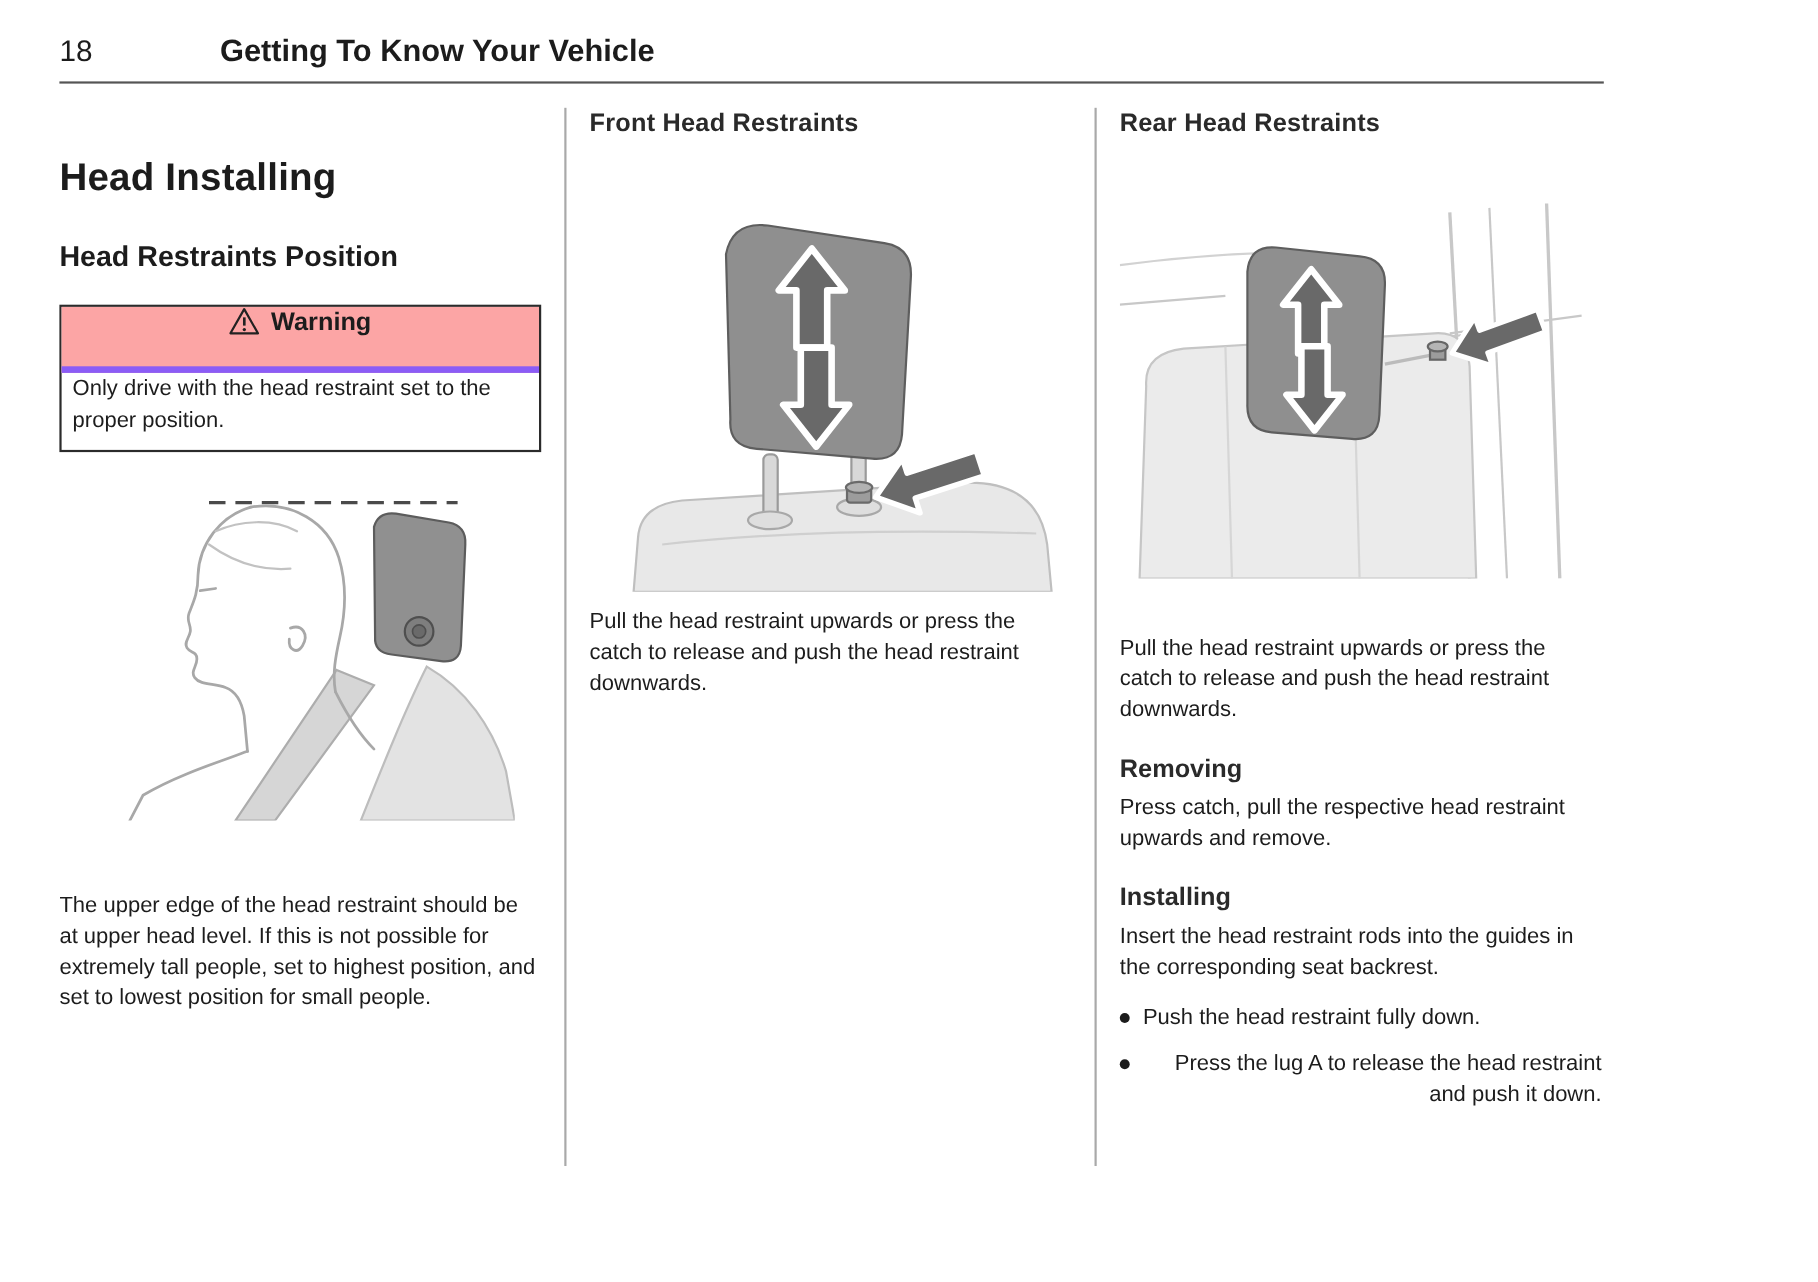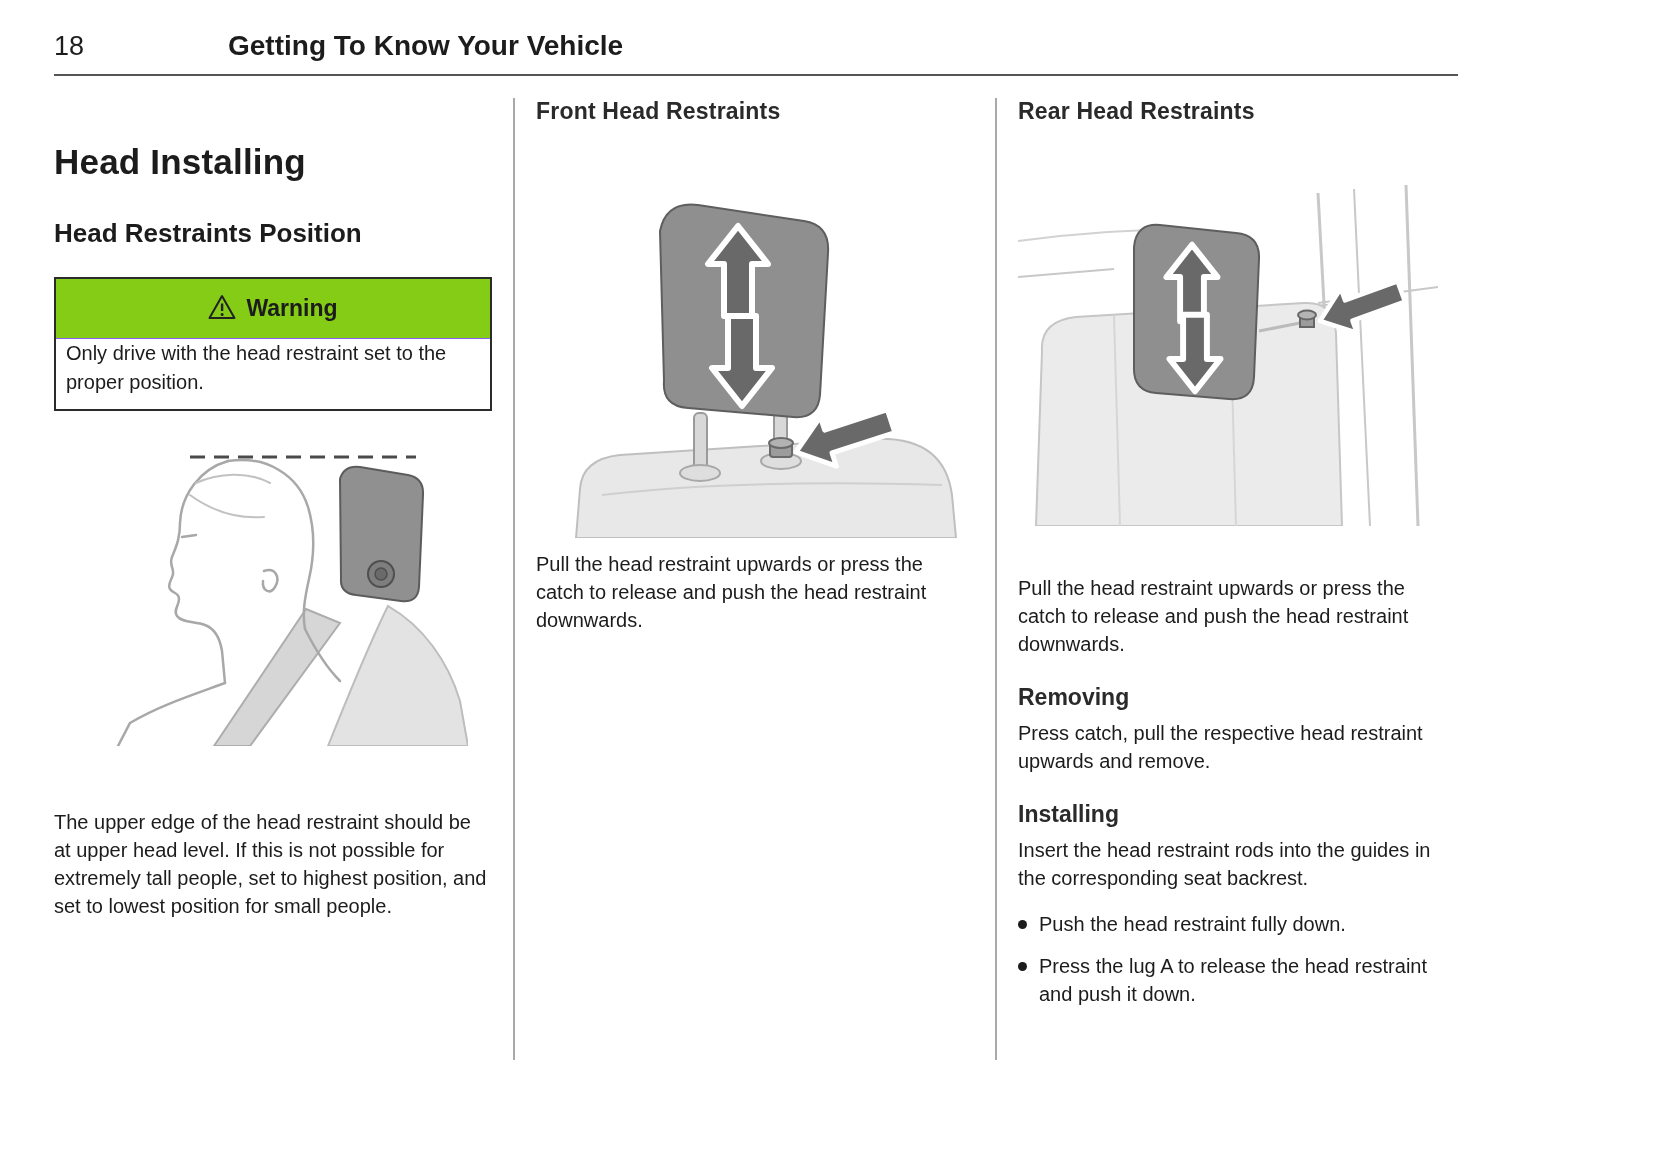--- a/index.html
+++ b/index.html
@@ -5,60 +5,60 @@
   * { margin: 0; padding: 0; box-sizing: border-box; }
   html, body { background: #ffffff; }
   body {
     width: 1653px; height: 1165px; overflow: hidden;
     font-family: "Liberation Sans", sans-serif;
     color: #1c1c1c;
   }
   .page { padding: 30px 0 0 54px; width: 1653px; height: 1165px; }
 
   
-  .header-row { display: flex; align-items: center; width: 1404px; gap: 28px; }
+  .header-row { display: flex; align-items: center; width: 1404px; }
   .page-number { font-size: 27px; width: 146px; }
   .section-title { font-size: 28px; font-weight: bold; }
   .header-rule { width: 1404px; height: 0; border: none; border-top: 2px solid #555; margin-top: 12px; }
 
   
   .columns { display: flex; margin-top: 22px; }
   .col { width: 438px; }
   .col-divider { width: 2px; background: #a9a9a9; height: 962px; margin: 0 21px; }
 
   p.body-text { font-size: 20px; line-height: 28px; }
 
   
   .h-main { font-size: 35px; font-weight: bold; margin-top: 44px; letter-spacing: 0.2px; }
   .h-sub  { font-size: 26px; font-weight: bold; margin-top: 36px; }
 
   .warning-box { margin-top: 28px; border: 2px solid #2b2b2b; width: 438px; }
   .warning-header {
-    background: #84cc16; border-bottom: 1px solid #8b5cf6;
-    height: 60px; display: flex; align-items: center; justify-content: center; gap: 10px;
+    background: #fca5a5; border-bottom: 6px solid #8b5cf6;
+    height: 60px; display: flex; align-items: flex-start; justify-content: center; gap: 10px;
   }
   .warning-title { font-size: 23px; font-weight: bold; color: #1c1c1c; }
   .warning-body { padding: 0 10px 12px 10px; font-size: 20px; line-height: 29px; }
 
   figure { display: block; }
   .fig1 { margin-top: 20px; width: 390px; margin-left: 24px; }
   .fig2 { margin-top: 68px; width: 420px; margin-left: 6px; }
   .fig3 { margin-top: 56px; width: 420px; }
 
   .col1-body { margin-top: 58px; }
 
   
   .col-heading { font-size: 23px; font-weight: bold; color: #2a2a2a; letter-spacing: 0.2px; }
   .col2-body { margin-top: 8px; }
   .col3-body { margin-top: 44px; }
 
   .h-minor { font-size: 23px; font-weight: bold; color: #2a2a2a; margin-top: 26px; }
   .after-minor { margin-top: 8px; }
 
-  ul.bullets { list-style: none; margin-top: 18px; }
+  ul.bullets { list-style: none; margin-top: 18px; text-align: right; }
   ul.bullets li { display: flex; gap: 12px; margin-top: 14px; font-size: 20px; line-height: 28px; }
   .bullet-dot { width: 9px; height: 9px; border-radius: 50%; background: #1c1c1c; flex: 0 0 9px; margin-top: 10px; }
 </style>
 </head>
 <body>
 
 <div class="page">
 
   <div class="header-row">
     <span class="page-number">18</span>

